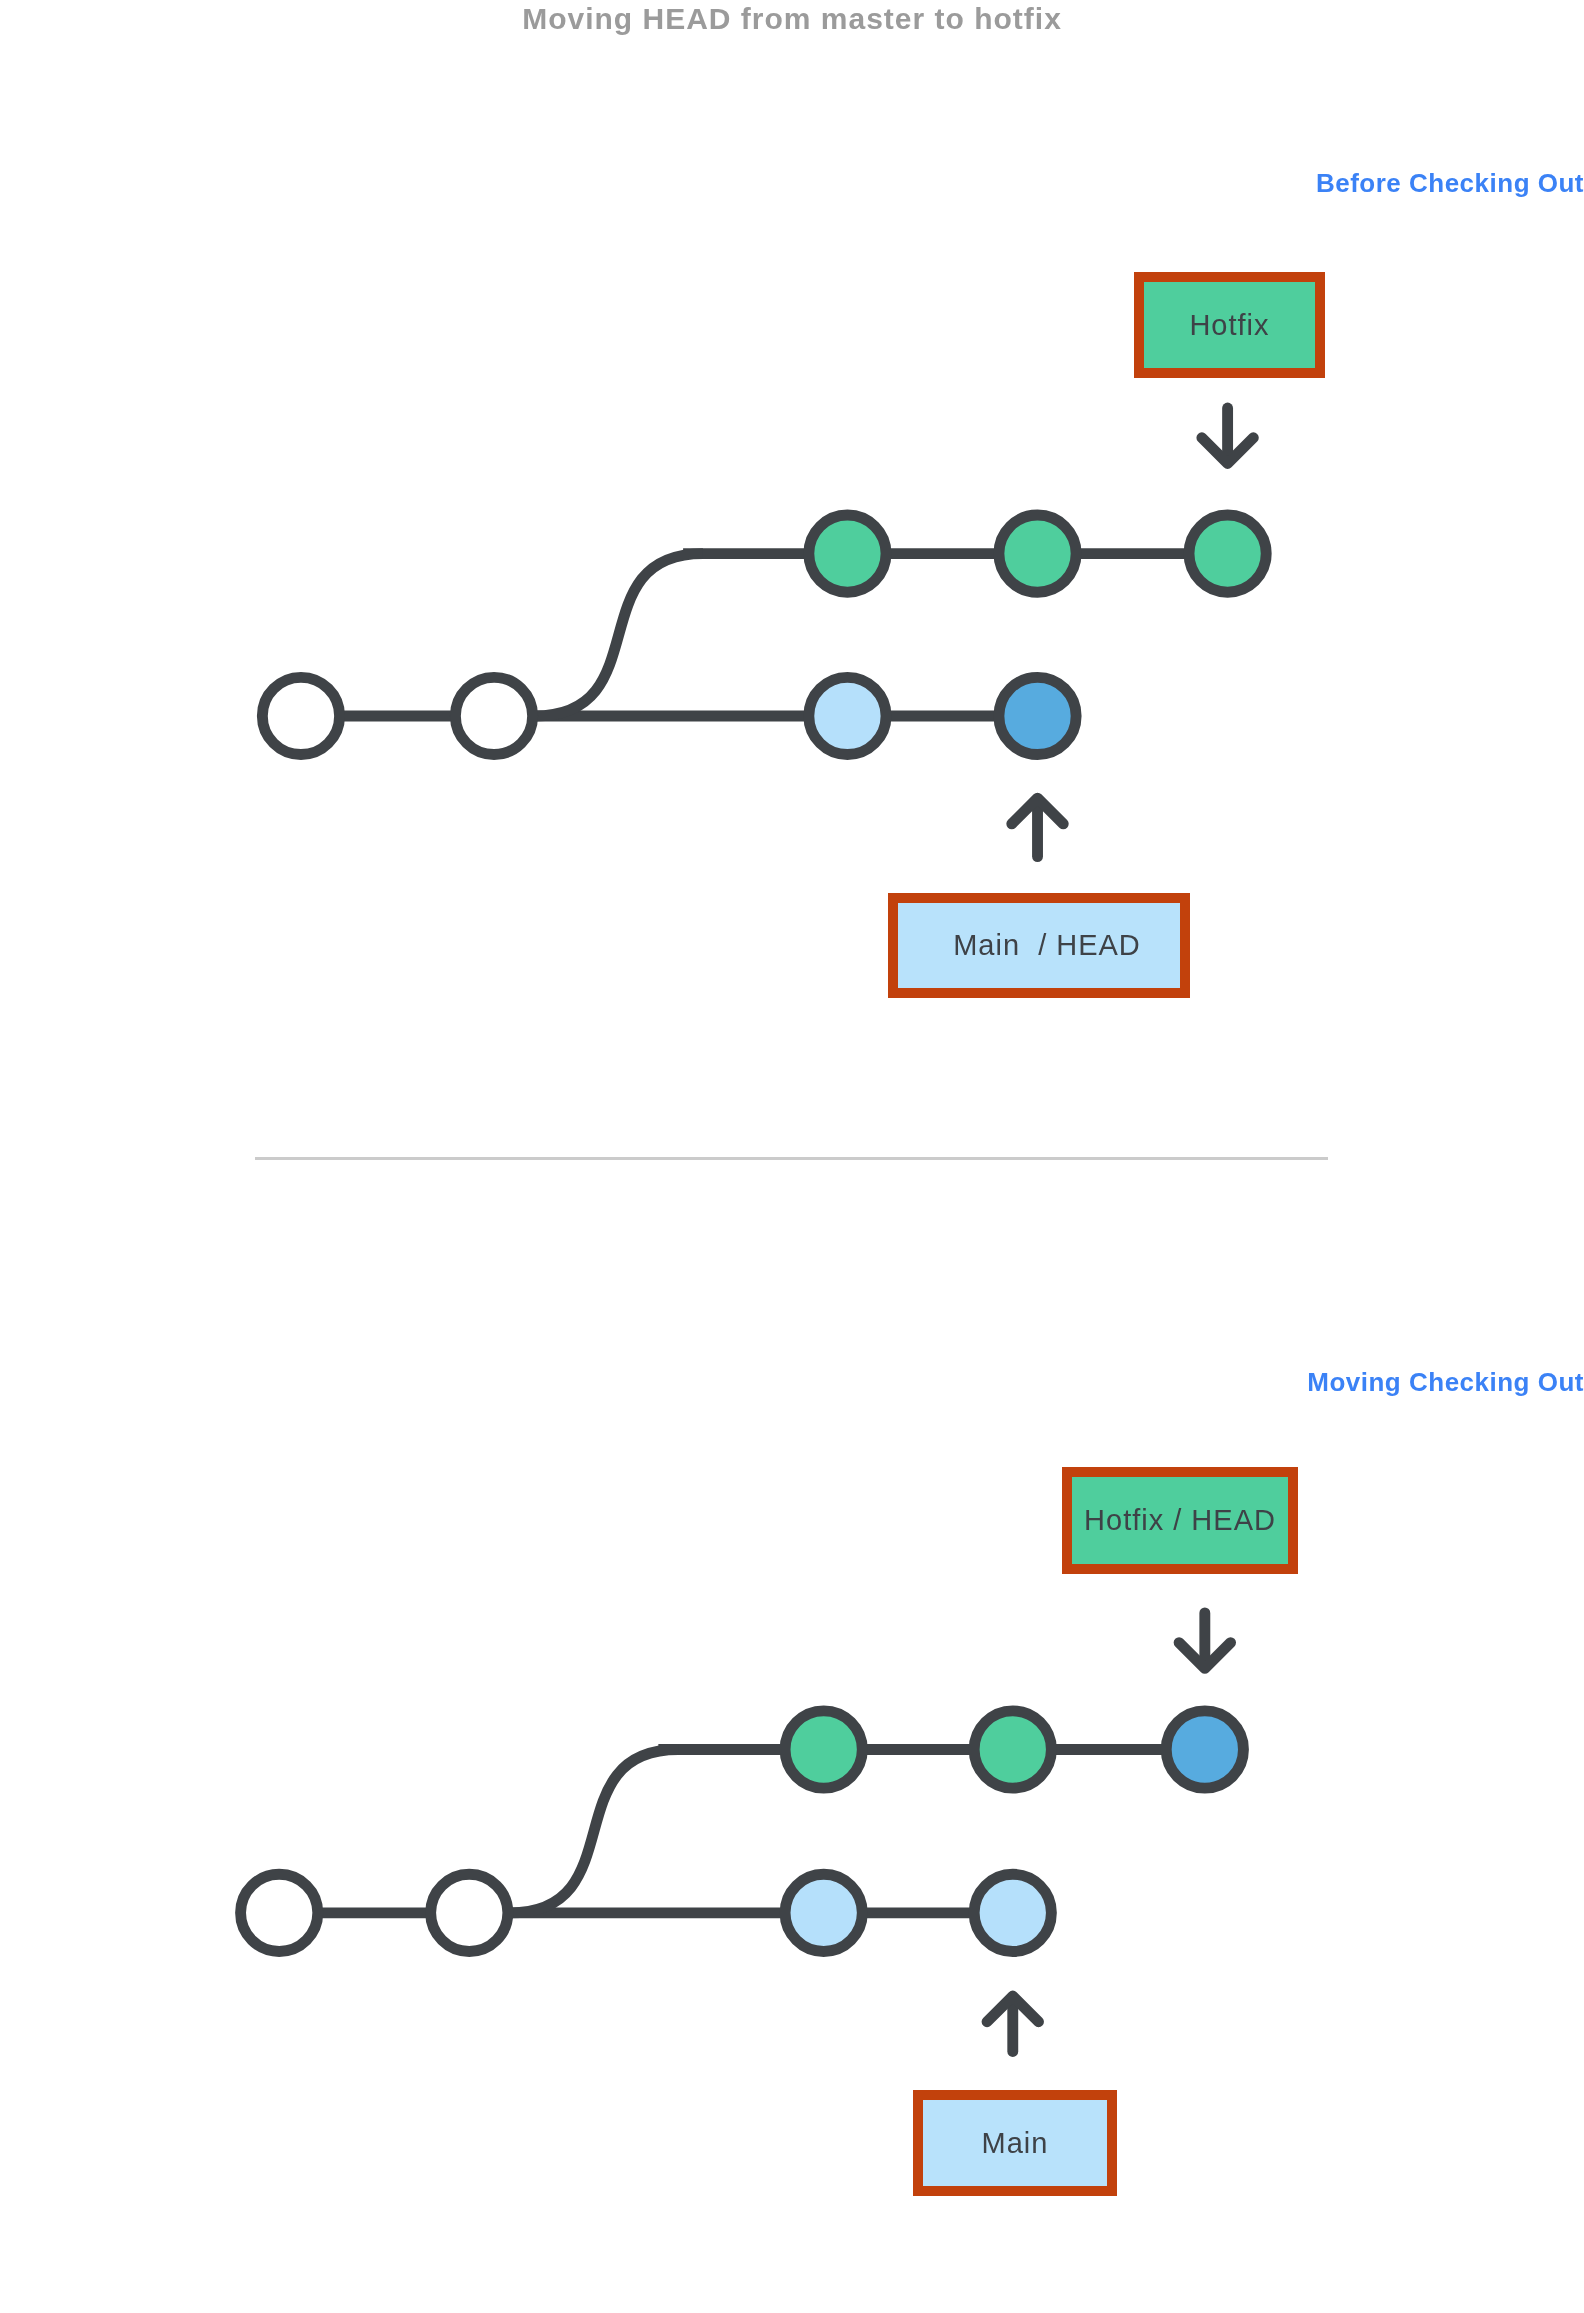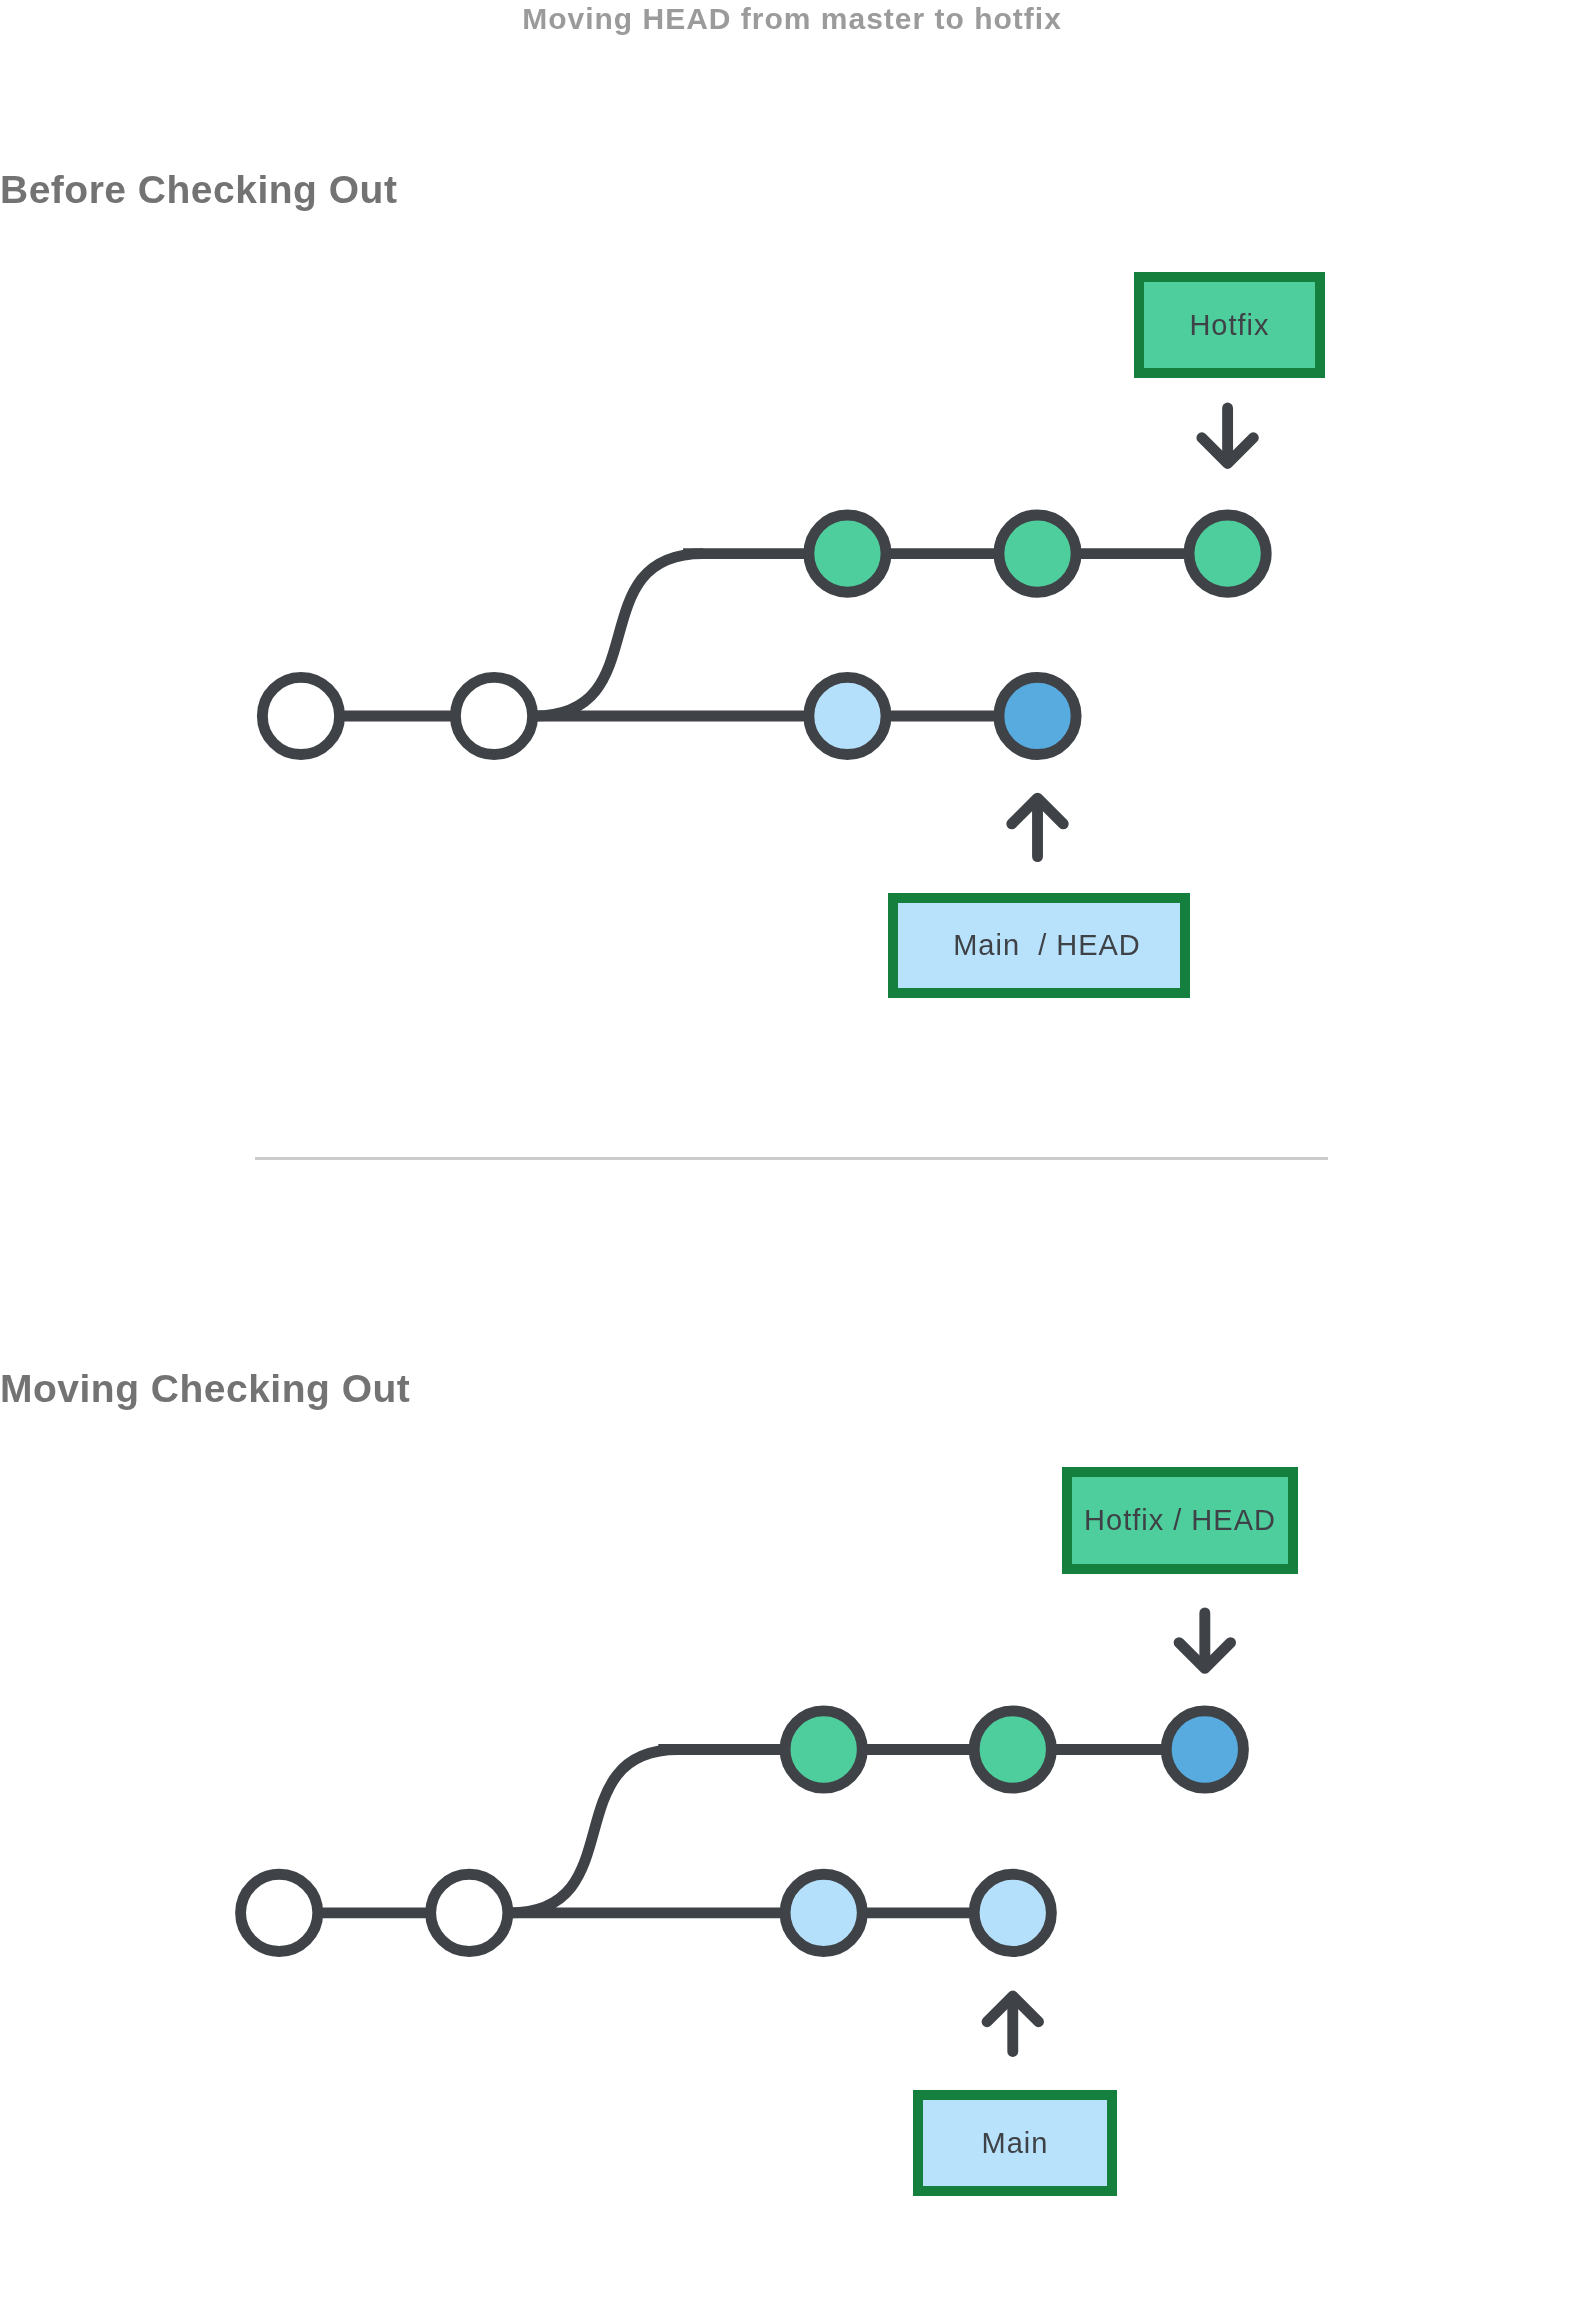--- a/index.html
+++ b/index.html
@@ -19,25 +19,25 @@
     text-align: center;
     font-size: 30px;
     font-weight: 600;
     letter-spacing: 1px;
     color: #9B9B9B;
   }
 
   .panel-heading {
     position: absolute;
     left: 0; width: 100%;
-    text-align: left;
-    font-size: 39px;
+    text-align: right;
+    font-size: 26px;
     font-weight: 700;
     letter-spacing: 0.5px;
-    color: #737373;
+    color: #3b82f6;
   }
   .heading-before { top: 168px; }
   .heading-after  { top: 1367px; }
 
   .graph-svg {
     position: absolute;
     top: 0; left: 0;
     width: 1584px; height: 2314px;
   }
   .edge {
@@ -53,21 +53,21 @@
     stroke-linejoin: round;
   }
   .node {
     stroke: #3F4347;
     stroke-width: 11;
   }
 
   .label-box {
     position: absolute;
     box-sizing: border-box;
-    border: 10px solid #15803d;
+    border: 10px solid #c2410c;
     display: flex;
     align-items: center;
     justify-content: center;
     font-size: 29px;
     font-weight: 400;
     letter-spacing: 1px;
     color: #3E4247;
     white-space: pre;
   }
   .box--green { background: #4FCE9D; }

